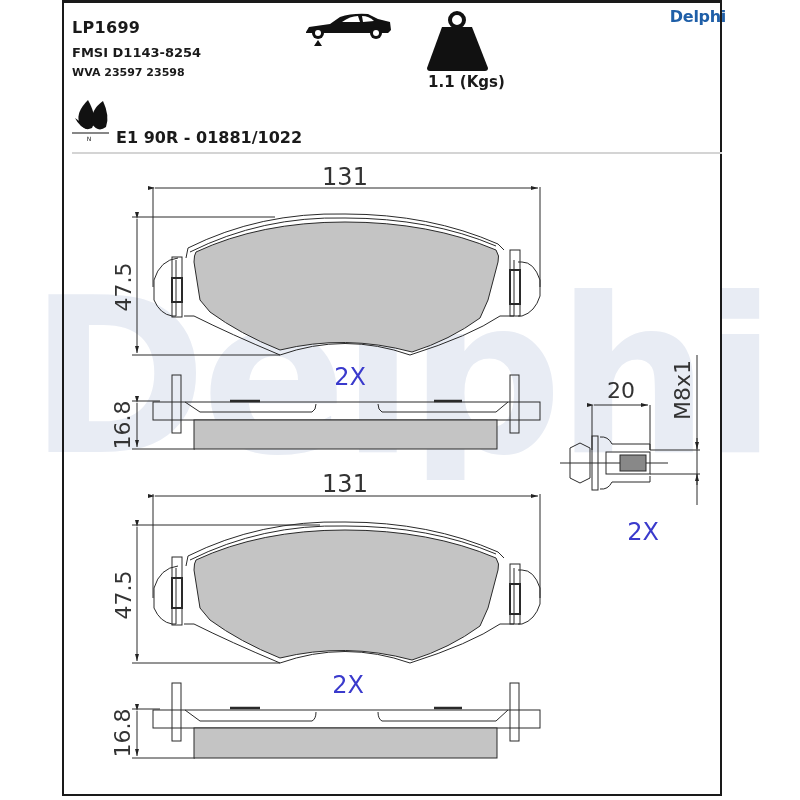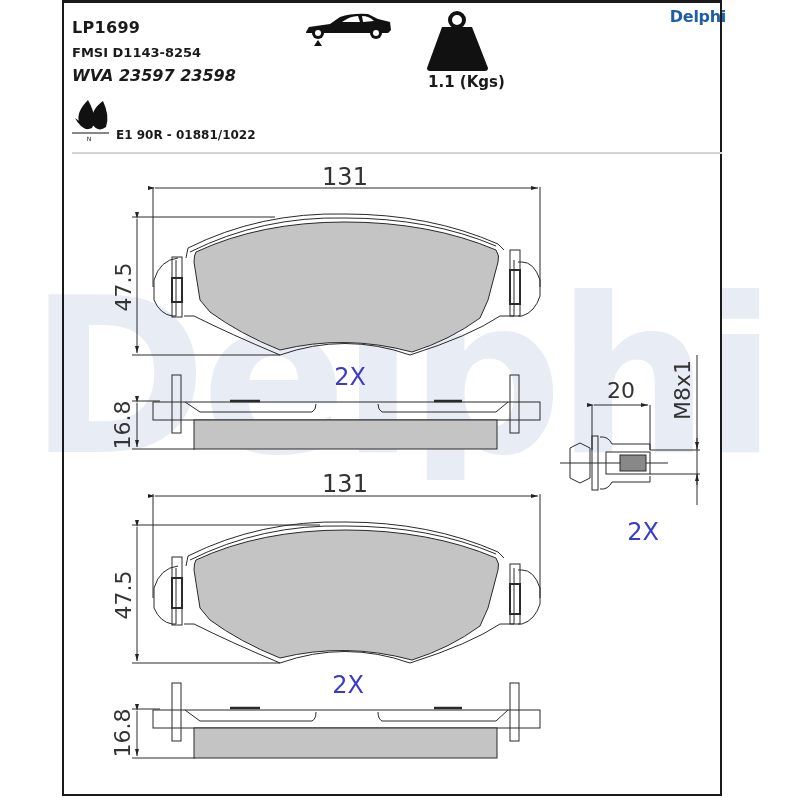--- a/index.html
+++ b/index.html
@@ -2,22 +2,22 @@
 <html><head>
 <meta charset="utf-8">
 <style>
   html, body { margin:0; padding:0; background:#ffffff; }
   body { width:800px; height:800px; position:relative; overflow:hidden; font-family:"DejaVu Sans", sans-serif; }
   .frame { position:absolute; left:62px; top:0; width:660px; height:796px; border:2px solid #1a1a1a; border-top:3px solid #1a1a1a; box-sizing:border-box; background:transparent; }
   .watermark { position:absolute; left:0; top:280px; width:800px; height:200px; }
   .hdr-text { position:absolute; font-weight:bold; color:#1a1a1a; white-space:nowrap; }
   #part-number { left:72px; top:18px; font-size:16px; letter-spacing:0.3px; }
   #fmsi { left:72px; top:45px; font-size:13px; }
-  #wva { left:72px; top:66px; font-size:16px;font-style:italic; }
-  #approval { left:116px; top:128px; font-size:12px; }
+  #wva { left:72px; top:66px; font-size:11px; }
+  #approval { left:116px; top:128px; font-size:16px; }
   #weight-label { left:428px; top:73px; font-size:15px; }
   #brand-logo { right:74px; top:7px; font-size:16px; color:#1f5fa8; font-weight:bold; letter-spacing:-0.3px; }
   .divider { position:absolute; left:72px; top:152px; width:650px; height:0; border-top:2px solid #d4d4d4; }
   svg { position:absolute; left:0; top:0; }
 </style>
 </head>
 <body>
 
 <svg class="watermark" width="800" height="200" viewBox="0 0 800 200">
   <text x="400" y="172" text-anchor="middle" font-family="'DejaVu Sans', sans-serif" font-weight="bold" font-size="215" fill="#e8ecf4" letter-spacing="-6">Delphi</text>

